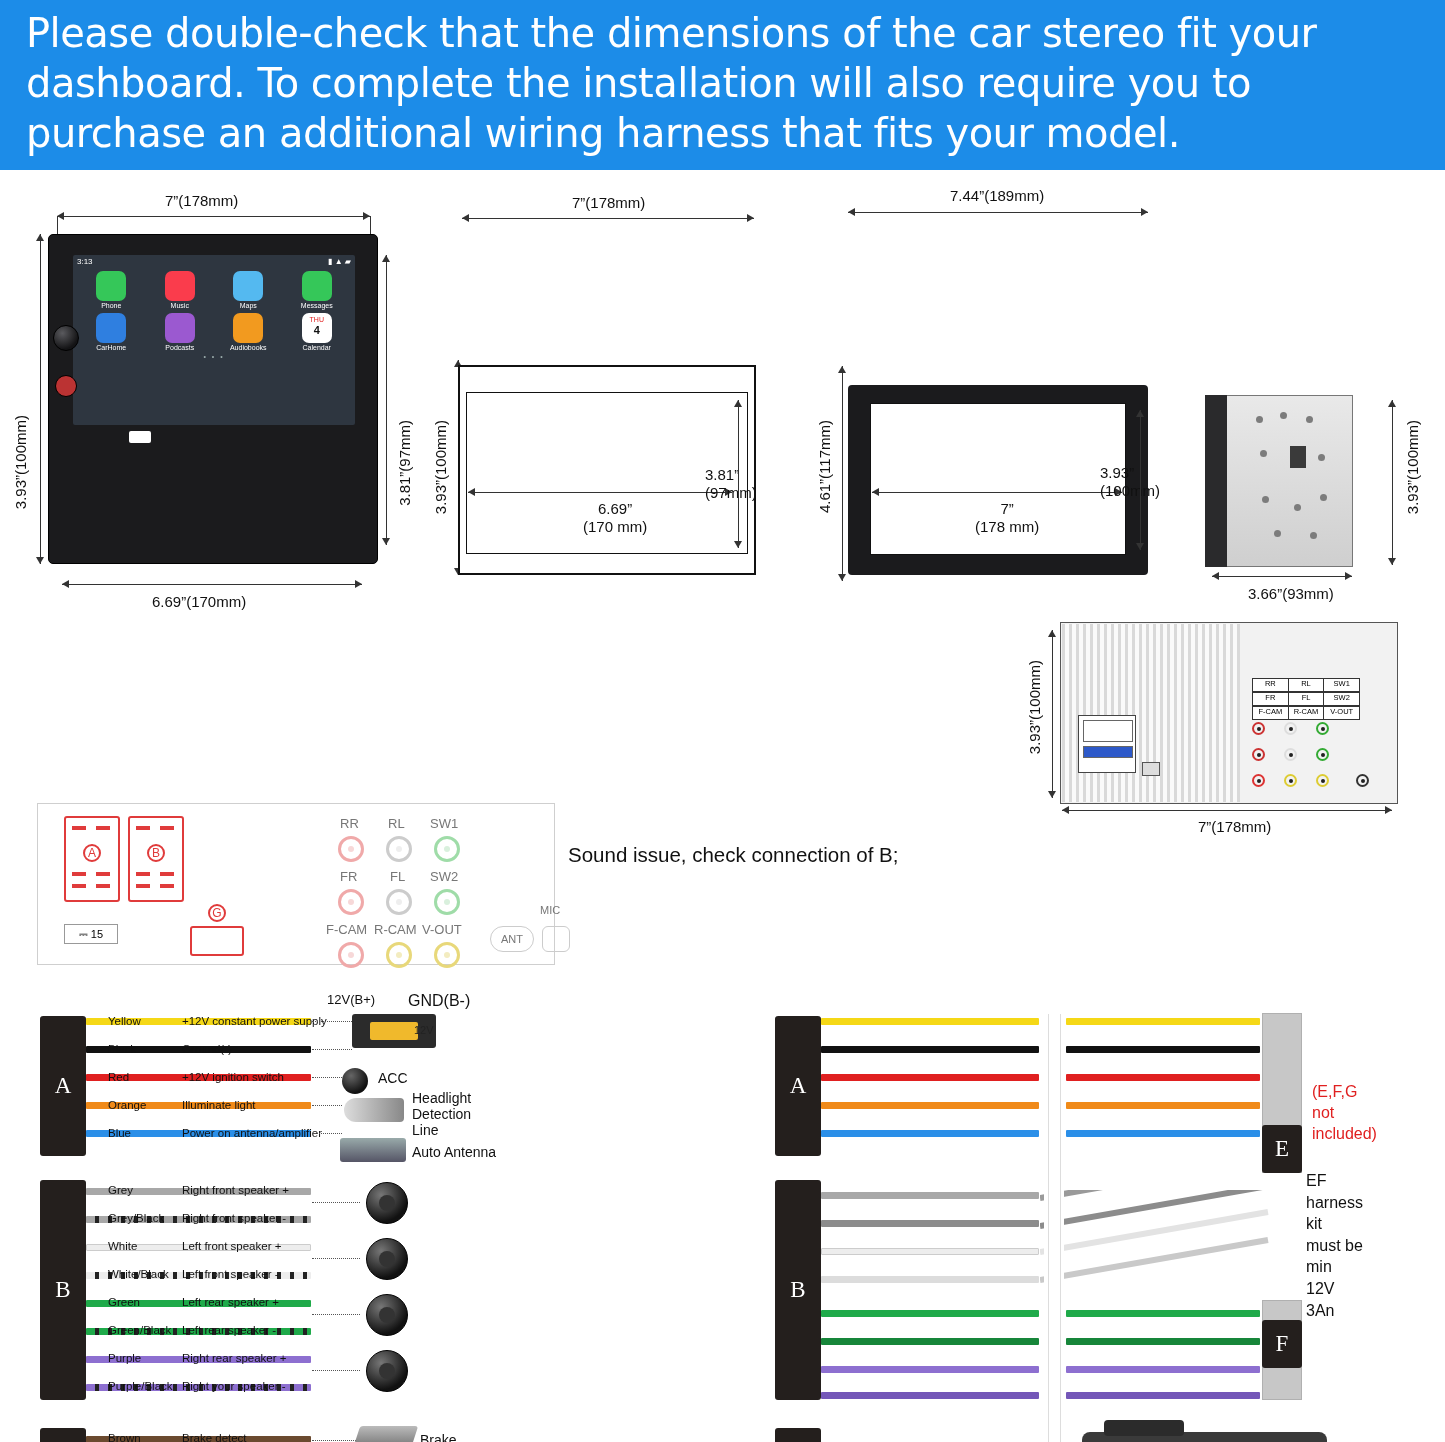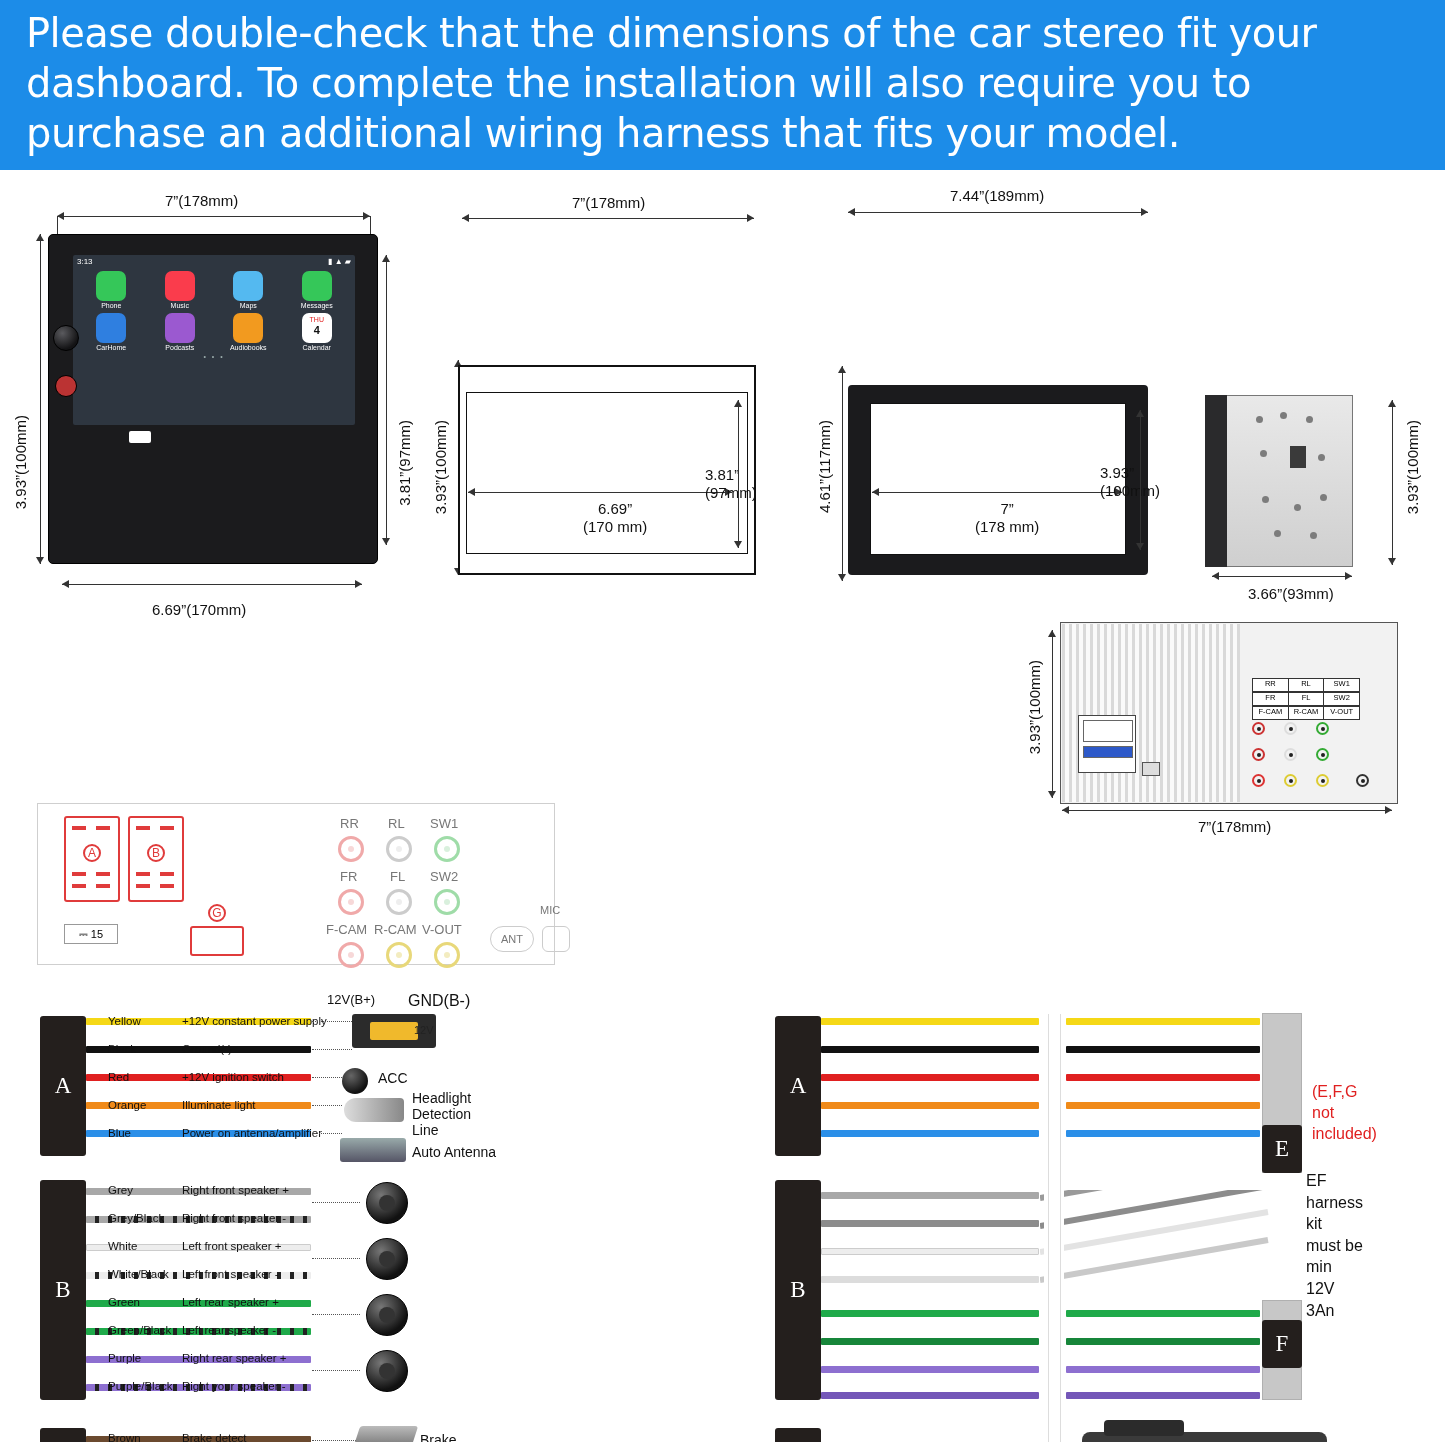--- a/index.html
+++ b/index.html
@@ -156,21 +156,21 @@
       <div class="knob" style="left:4px;top:90px;width:26px;height:26px;"></div>
       <div class="knob" style="left:6px;top:140px;width:22px;height:22px;background:#b33; "></div>
       <div class="abs" style="left:80px;top:196px;width:22px;height:12px;background:#fff;border-radius:2px;"></div>
     </div>
 
     <div class="dim v abs" style="left:396px;top:250px;">3.81”(97mm)</div>
     <div class="line-v" style="left:386px;top:85px;height:290px;"></div>
     <div class="arrow-u" style="left:382px;top:85px;"></div>
     <div class="arrow-d" style="left:382px;top:368px;"></div>
 
-    <div class="dim abs" style="left:152px;top:423px;margin-top:8px;">6.69”(170mm)</div>
+    <div class="dim abs" style="left:152px;top:423px;">6.69”(170mm)</div>
     <div class="line-h" style="left:62px;top:414px;width:300px;"></div>
     <div class="arrow-l" style="left:62px;top:410px;"></div>
     <div class="arrow-r" style="left:355px;top:410px;"></div>
   </div>
 
   <div class="abs">
     <div class="dim abs" style="left:572px;top:24px;">7”(178mm)</div>
     <div class="line-h" style="left:462px;top:48px;width:292px;"></div>
     <div class="arrow-l" style="left:462px;top:44px;"></div>
     <div class="arrow-r" style="left:747px;top:44px;"></div>
@@ -390,20 +390,21 @@
       </div>
 
     <div class="abs" style="left:452px;top:122px;width:44px;height:26px;border:1px solid #ccc;border-radius:13px;font-size:11px;color:#777;text-align:center;line-height:24px;">
       <span>ANT</span>
     </div>
     <div class="abs" style="left:504px;top:122px;width:28px;height:26px;border:1px solid #ccc;border-radius:6px;"></div>
     <div class="jlabel" style="left:502px;top:100px;font-size:11px;">MIC</div>
   </div>
 
   <div class="text-block" style="left:568px;top:670px;width:800px;">
+    <div>Sound issue, check connection of B;</div>
   </div>
 
   <div class="abs">
     <div class="blk" style="left:40px;top:846px;width:46px;height:140px;">A</div>
 
     <div class="wire" style="left:86px;top:848px;width:225px;background:#f5d817;"></div>
     <div class="wlabel" style="left:108px;top:845px;">Yellow</div>
     <div class="wdesc" style="left:182px;top:845px;">+12V constant power supply</div>
 
     <div class="wire" style="left:86px;top:876px;width:225px;background:#111;"></div>

